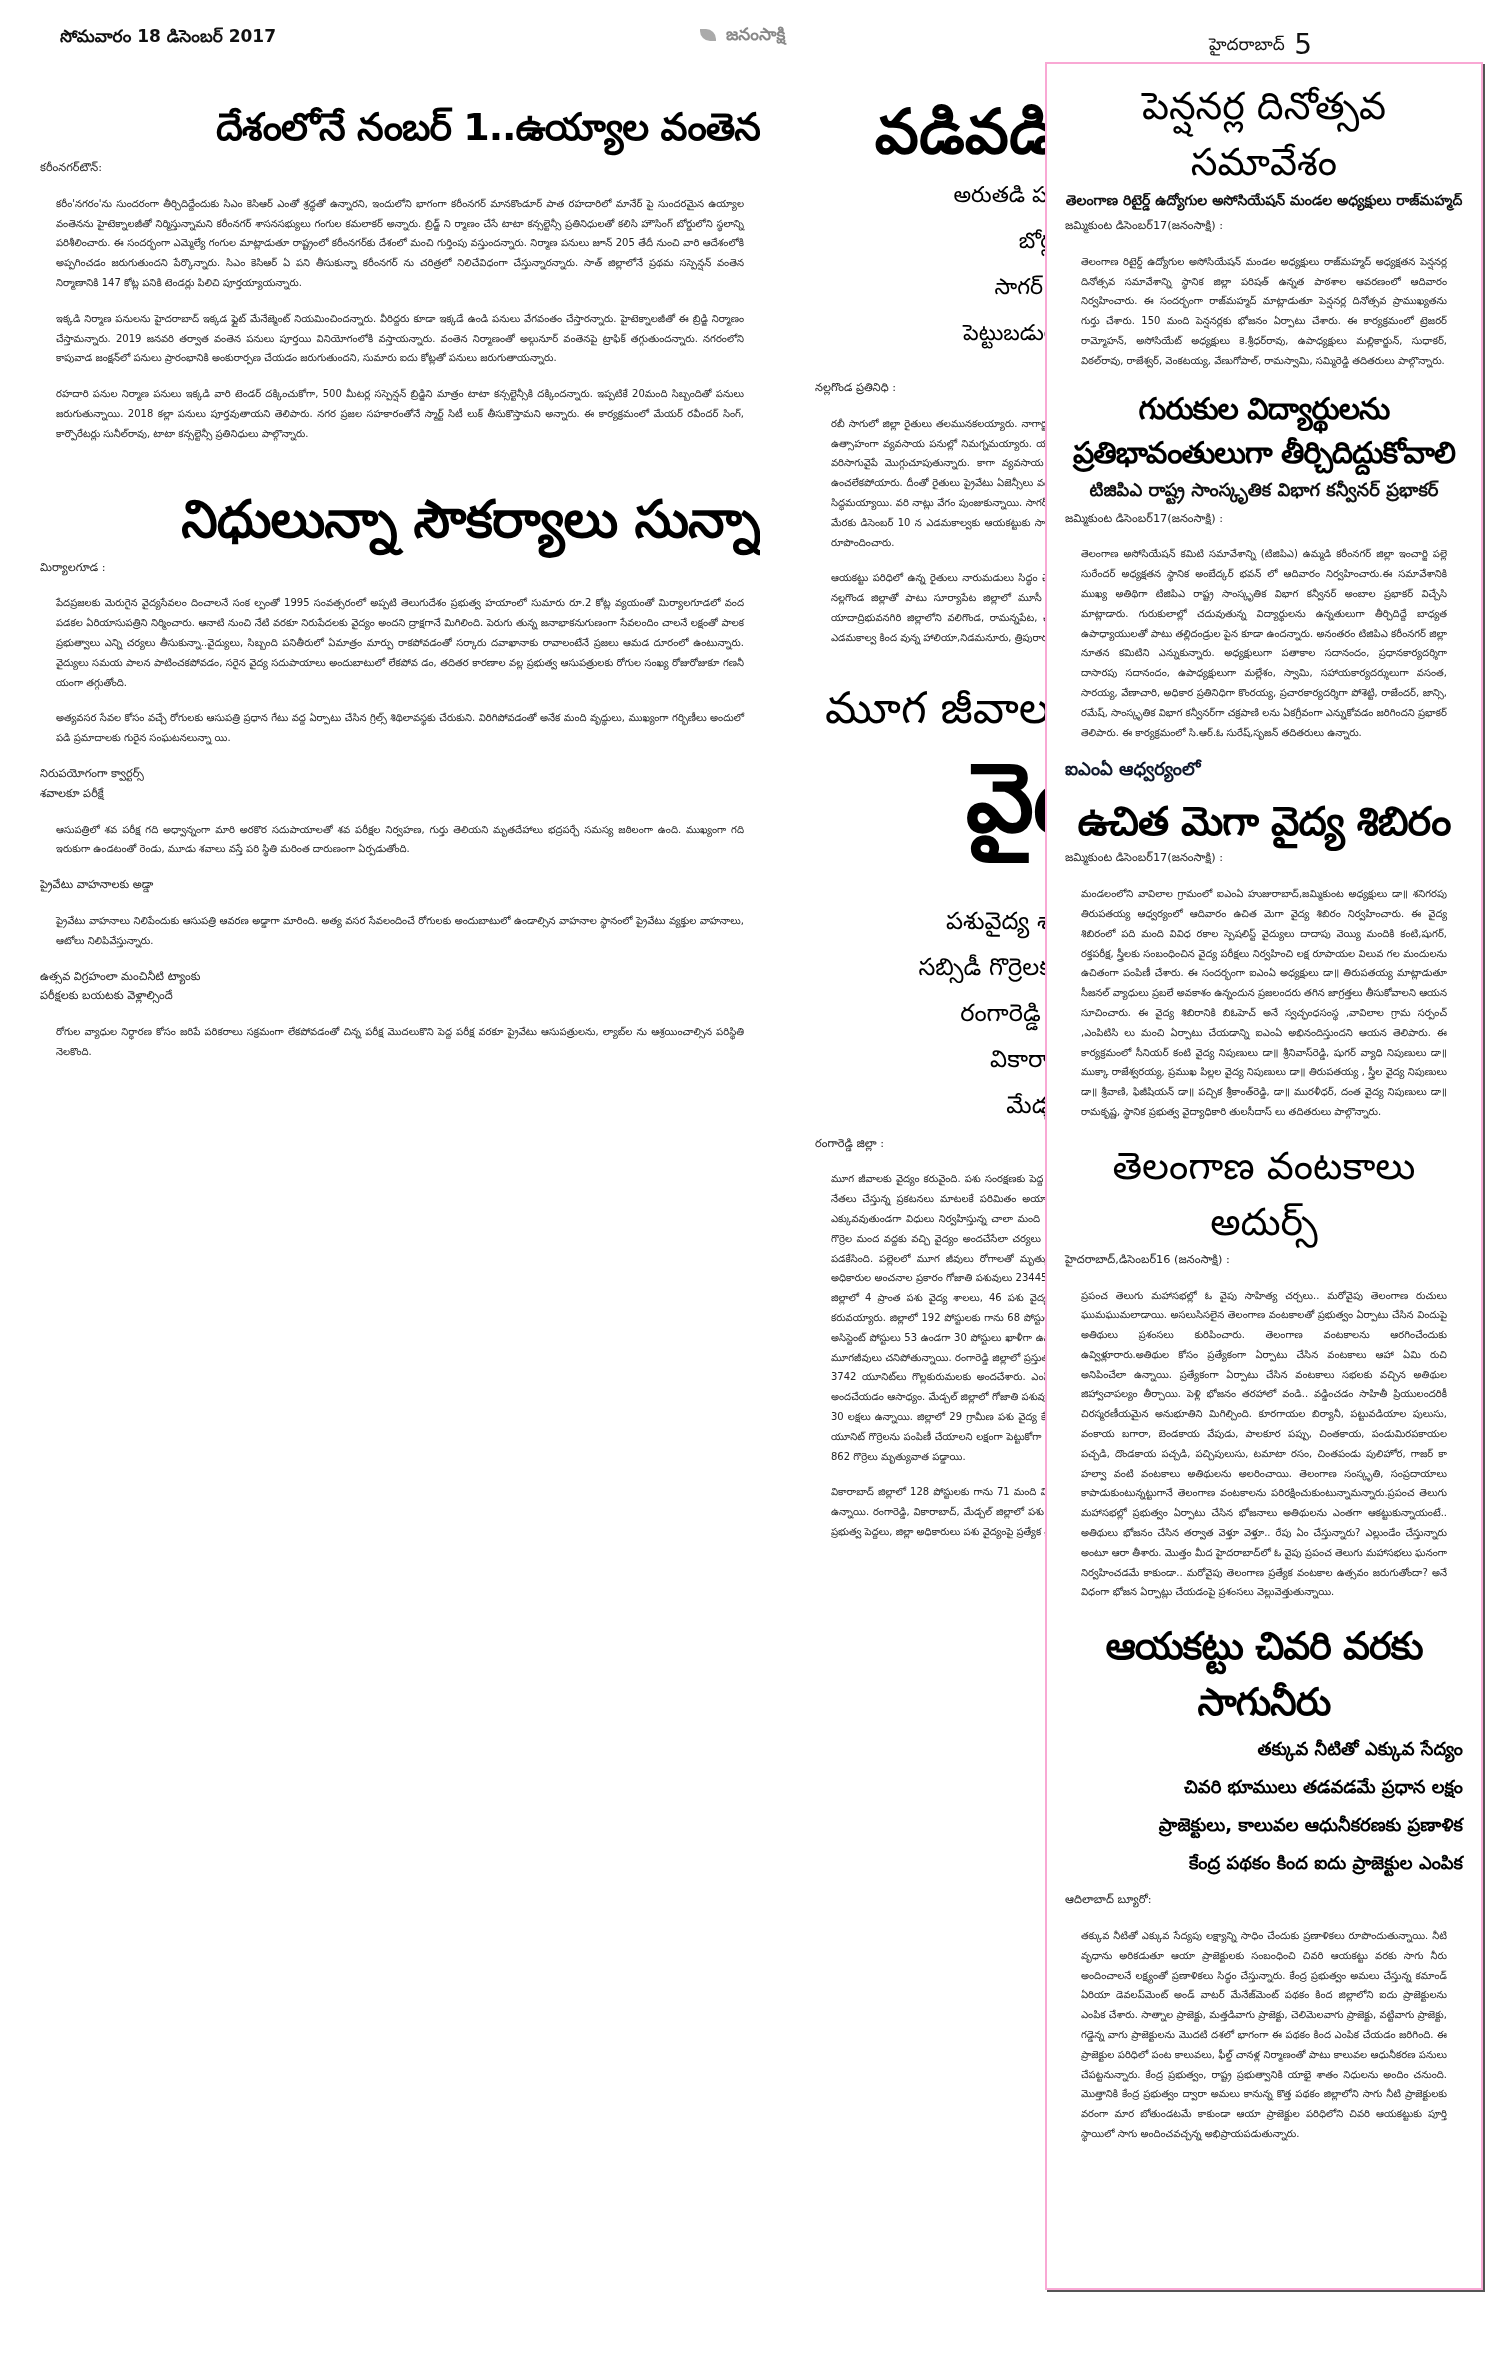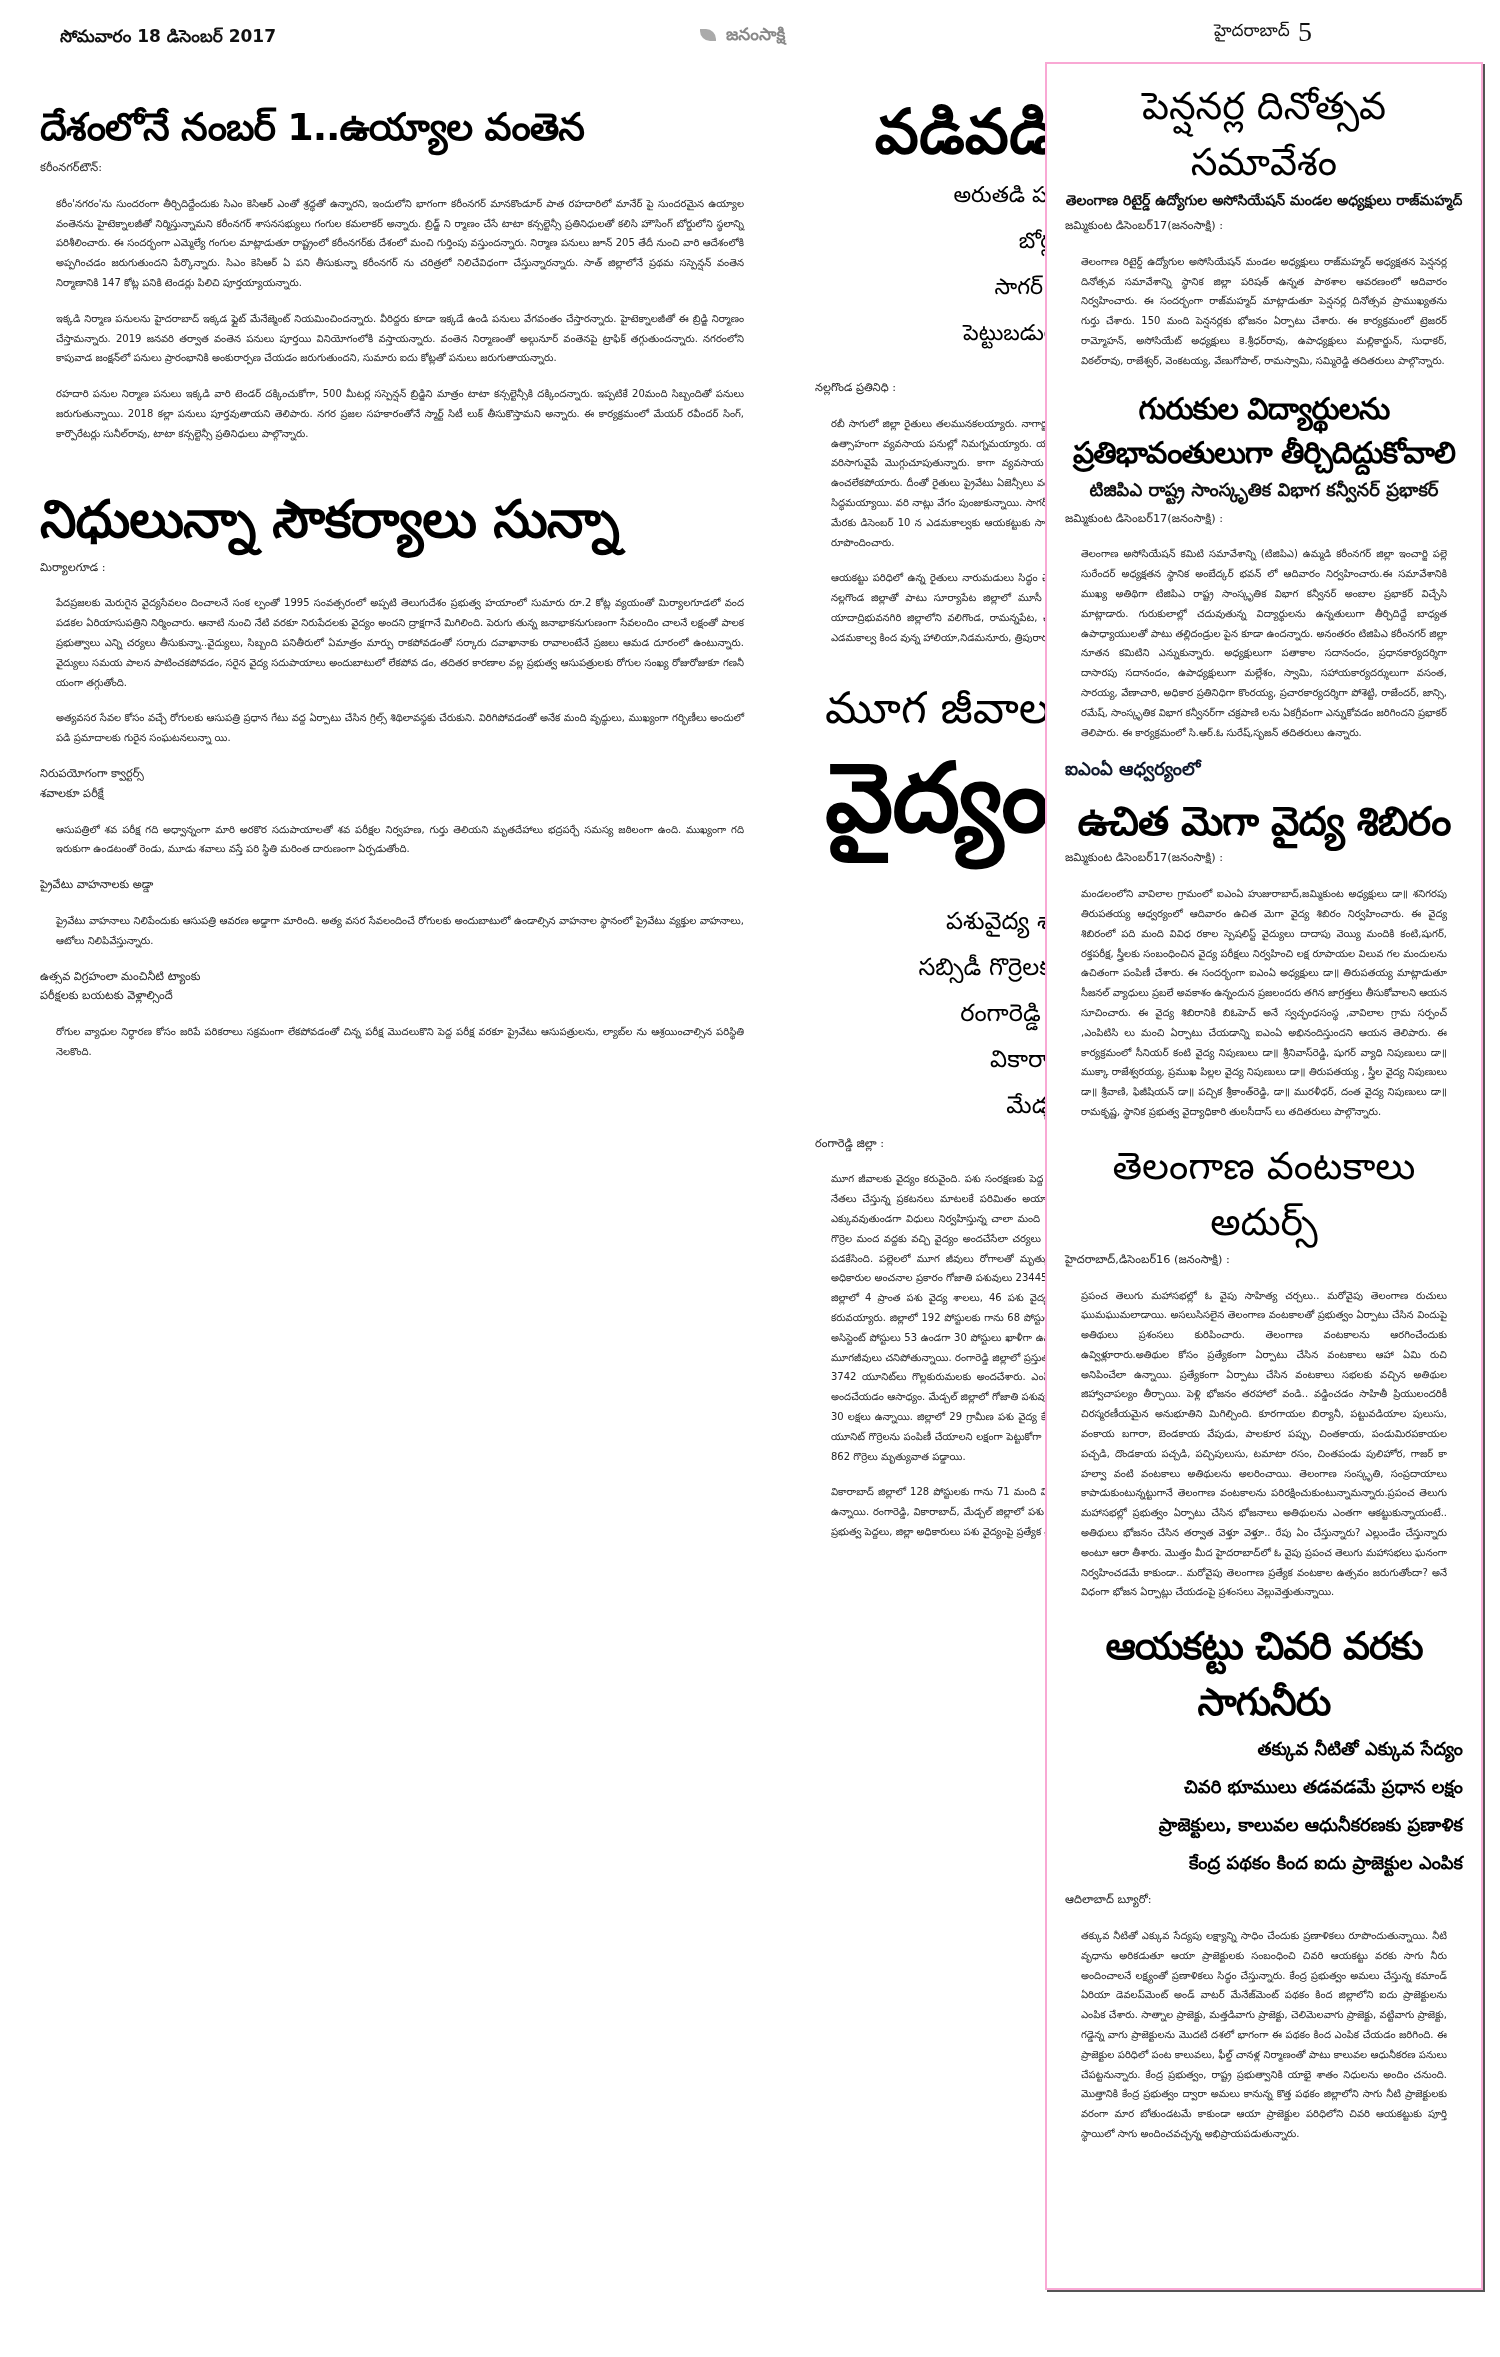--- a/index.html
+++ b/index.html
@@ -1,27 +1,27 @@
 <!DOCTYPE html>
 <html><head>
 <meta charset="utf-8">
 <style>
   html, body { margin:0; padding:0; background:#ffffff; }
   body { width:1500px; height:2357px; position:relative; overflow:hidden; color:#111; font-family:"DejaVu Sans", sans-serif; }
   .masthead { position:absolute; left:0; top:0; width:1332px; height:60px; }
   .mh-date { position:absolute; left:60px; top:26px; font-size:17px; font-weight:bold; }
   .mh-logo { position:absolute; left:700px; top:24px; font-size:17px; font-weight:bold; color:#888; }
   .mh-logo .leaf { display:inline-block; width:16px; height:12px; background:#aaa; border-radius:0 10px 0 10px; margin-right:4px; vertical-align:middle; }
-  .mh-page { position:absolute; right:20px; top:16px; font-size:17px;font-family:Liberation Serif, serif; }
+  .mh-page { position:absolute; right:20px; top:28px; font-size:17px; }
   .mh-page .num { font-size:28px; vertical-align:middle; margin-left:4px; }
   .col { position:absolute; top:62px; overflow:hidden; }
   .body-text { font-size:10px; line-height:19.8px; text-align:justify; margin:16px; color:#222; }
   .dateline { font-size:11.3px; line-height:19.8px; margin:0; color:#222; }
   .subhead-inline { font-size:11.3px; line-height:19.8px; margin:0; color:#222; }
-  .hl-bold { font-weight:900; letter-spacing:-1px; margin:0; color:#000; }
+  .hl-bold { font-weight:900; letter-spacing:-1px; margin:0; color:#000;text-align:right; }
   .hl-thin { font-weight:normal; margin:0; color:#000; }
   .center { text-align:center; }
   .right-box { position:absolute; left:1045px; top:62px; width:438px; height:2228px; border:2px solid #f9a8d4; box-shadow:2px 2px 0 #555; padding:14px 18px; box-sizing:border-box; overflow:hidden; background:#fff; }
   .deck { font-size:22px; line-height:46px; text-align:center; margin:0; color:#000; }
   .kicker { font-size:18px; font-weight:bold; margin:4px 0 10px 0; color:#0f172a; }
   .right-sub { font-size:18px; font-weight:bold; line-height:38px; text-align:right; margin:0; color:#000; }
 </style>
 </head>
 <body>
 

